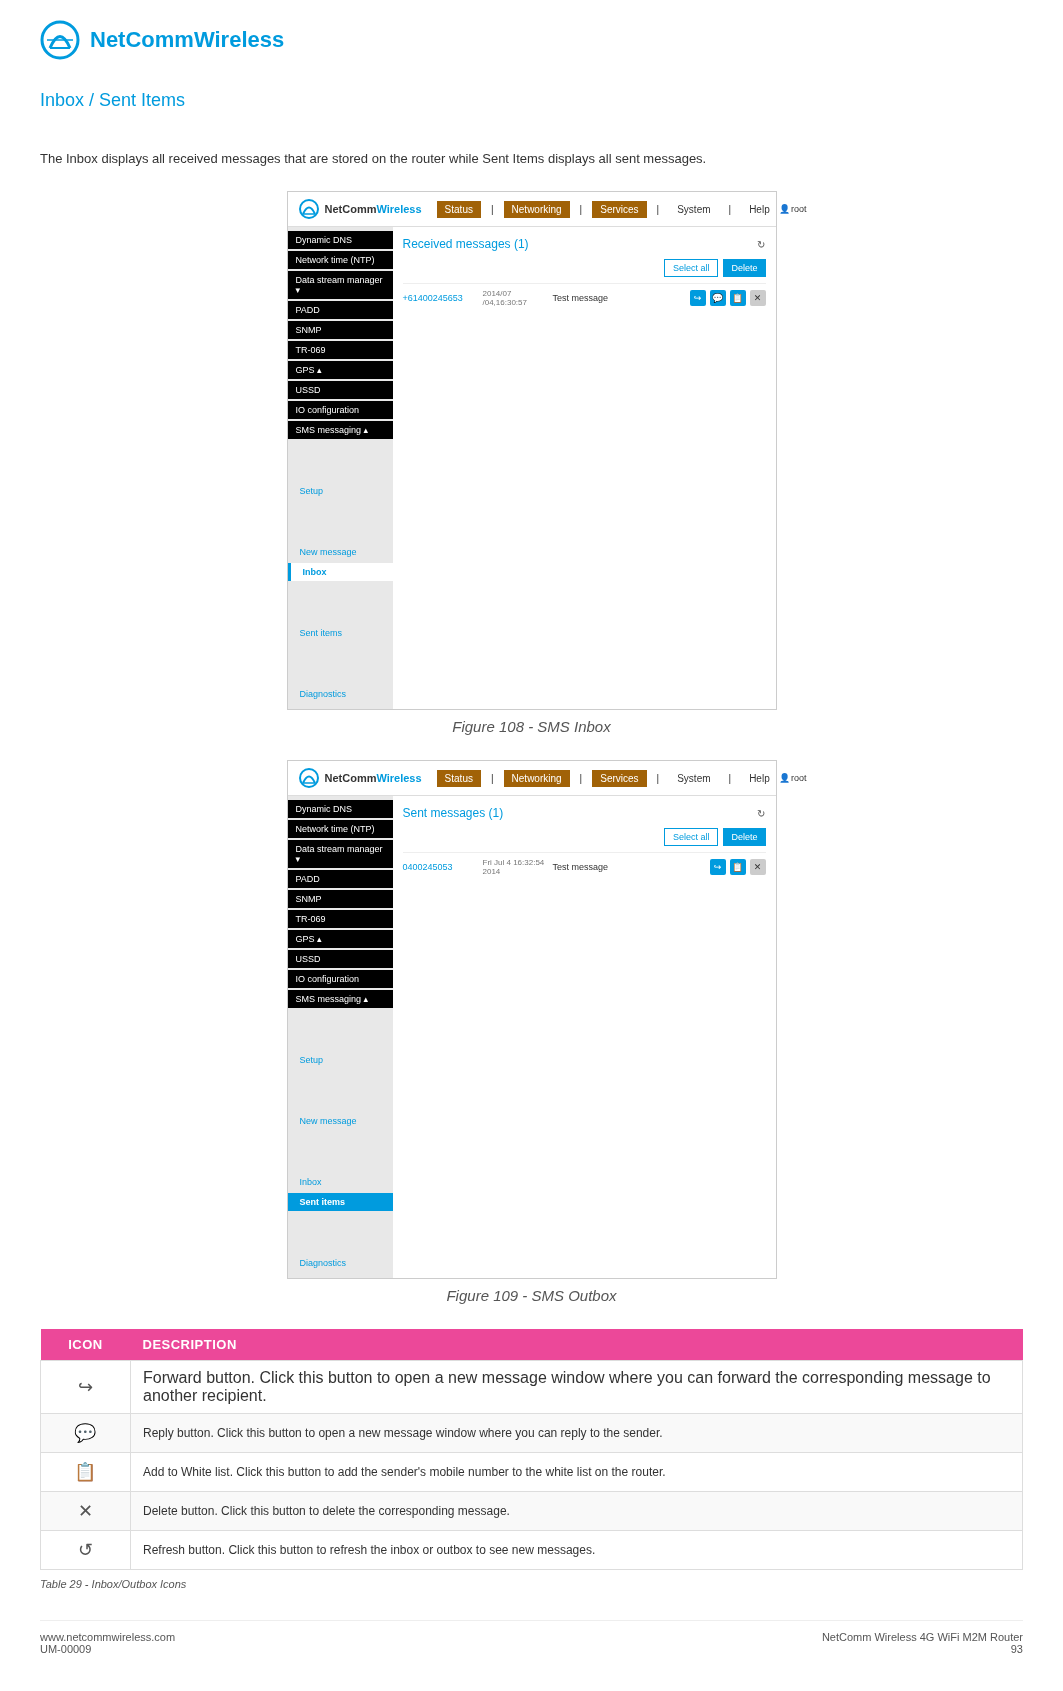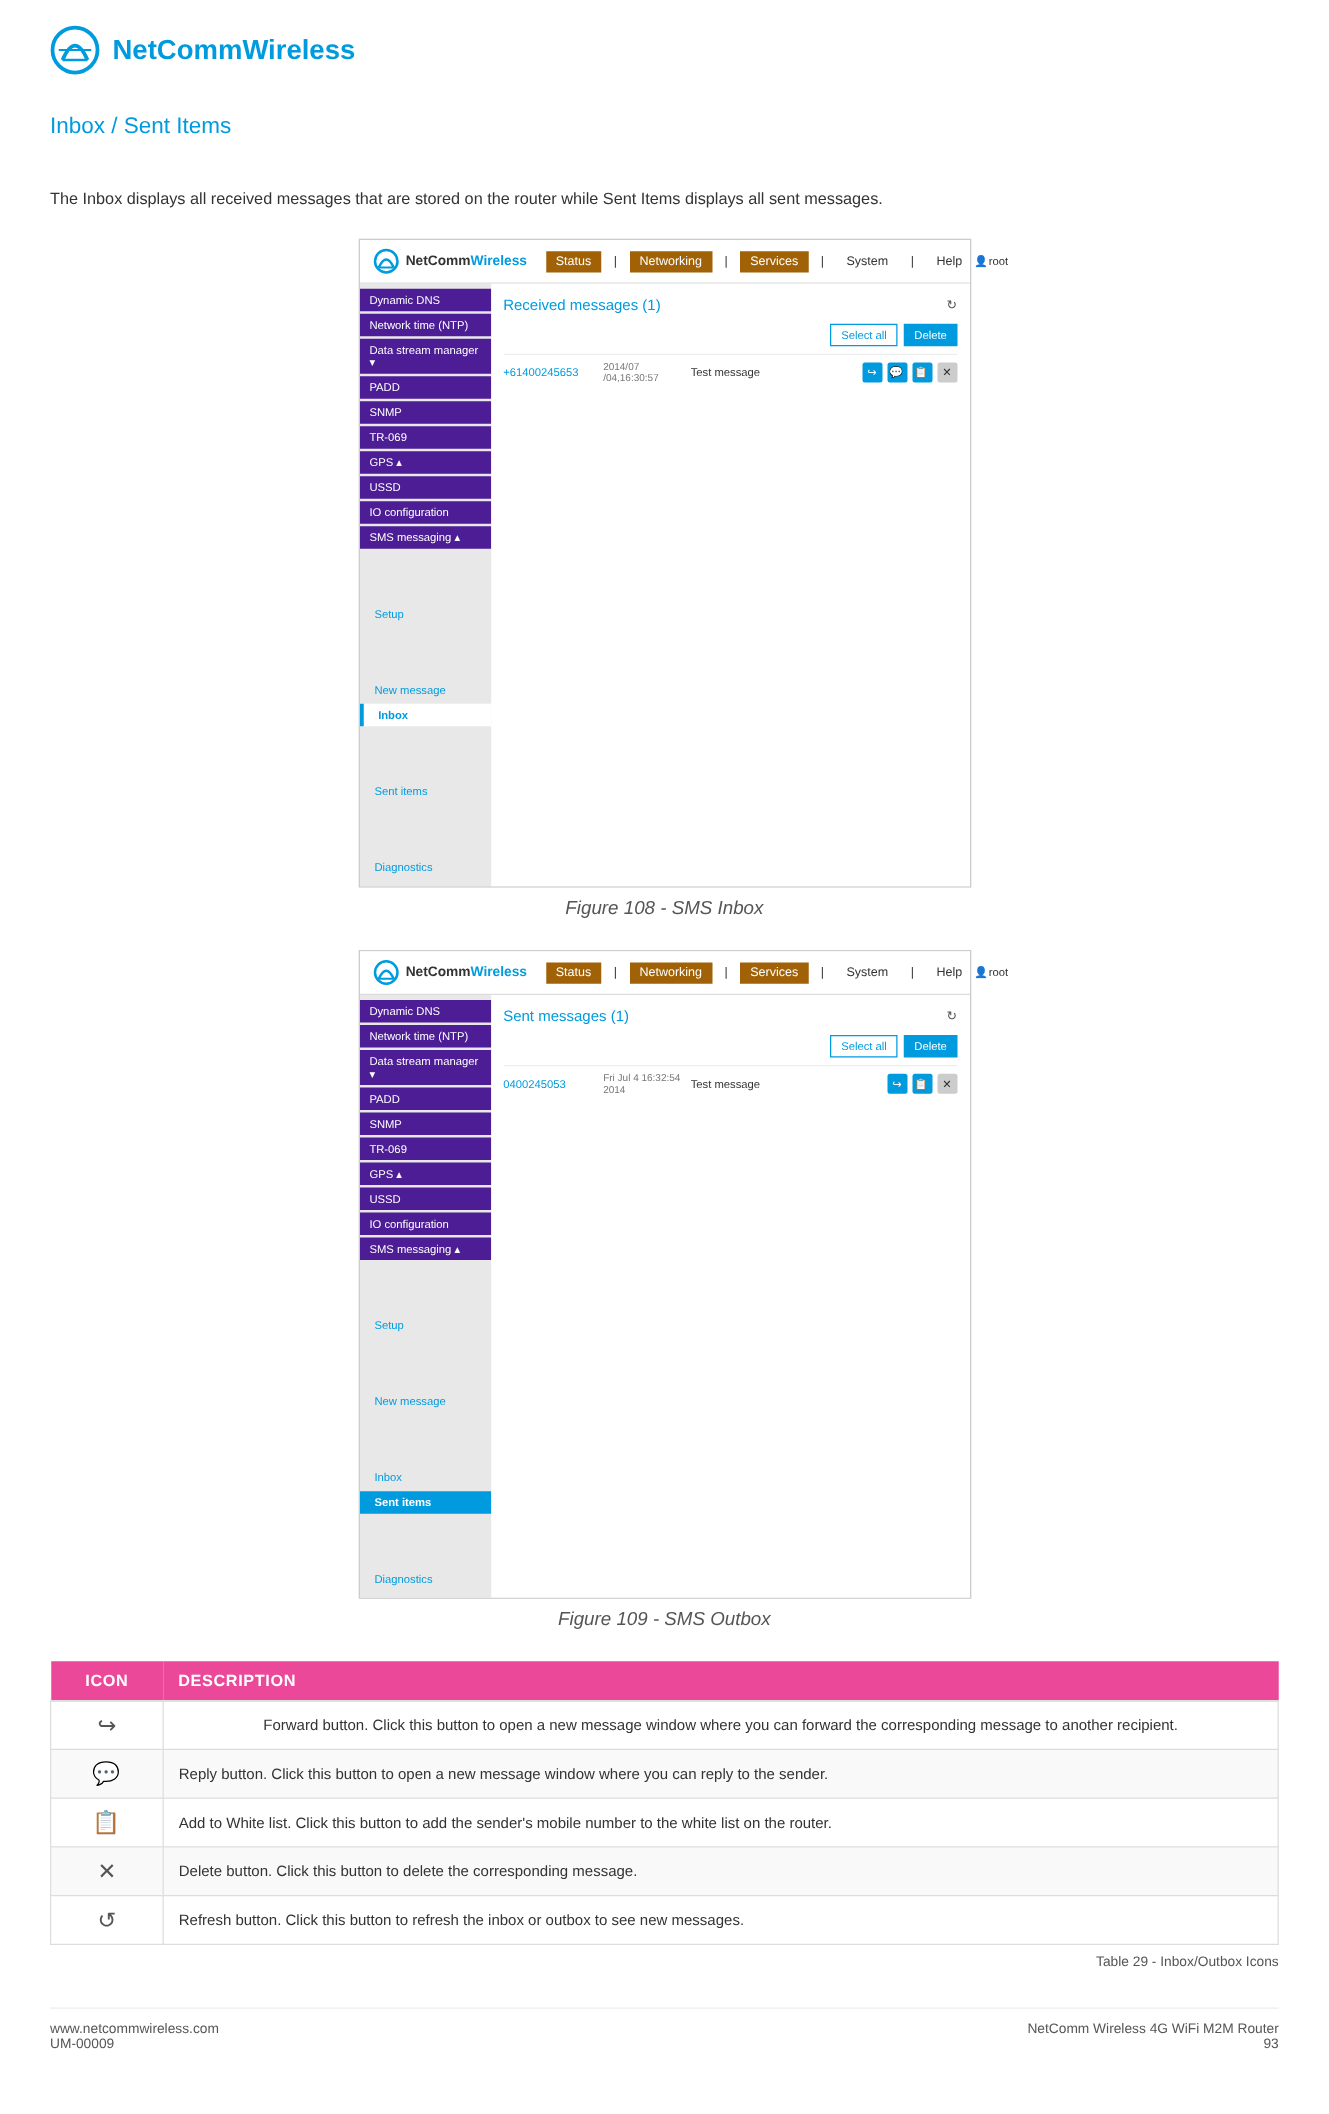--- a/index.html
+++ b/index.html
@@ -104,21 +104,21 @@
     
     .sidebar {
       width: 105px;
       background: #e8e8e8;
       padding: 4px 0;
     }
     .sidebar-item {
       display: block;
       font-size: 9px;
       color: #fff;
-      background: #4c1d95;
+      background: #000000;
       padding: 4px 8px;
       margin-bottom: 2px;
       cursor: pointer;
     }
     .sidebar-item.sub {
       background: #0088cc;
       padding-left: 12px;
     }
     .sidebar-item.sub-active {
       background: #fff;
@@ -234,22 +234,23 @@
       border: 1px solid #ddd;
       vertical-align: middle;
     }
     .icon-table td.icon-cell {
       text-align: center;
       font-size: 16px;
     }
     .icon-table tr:nth-child(even) td { background: #f9f9f9; }
 
     .table-caption {
-      text-align: right;
+      text-align: left;
       font-size: 11px;
+      font-style: italic;
       color: #555;
       margin-bottom: 20px;
     }
 
     
     .page-footer {
       display: flex;
       justify-content: space-between;
       align-items: flex-end;
       margin-top: 30px;
@@ -433,21 +434,21 @@
 <table class="icon-table">
   <thead>
     <tr>
       <th class="icon-col">ICON</th>
       <th>DESCRIPTION</th>
     </tr>
   </thead>
   <tbody id="icon-table-body">
   <tr>
         <td class="icon-cell" style="font-size: 18px; color: rgb(85, 85, 85);">↪</td>
-        <td style="font-size: 12px; color: rgb(51, 51, 51); text-align: center;">Forward button. Click this button to open a new message window where you can forward the corresponding message to another recipient.</td>
+        <td style="font-size: 16px; color: rgb(51, 51, 51);">Forward button. Click this button to open a new message window where you can forward the corresponding message to another recipient.</td>
       </tr>
       <tr>
         <td class="icon-cell" style="font-size: 18px; color: rgb(85, 85, 85);">💬</td>
         <td style="font-size: 12px; color: rgb(51, 51, 51);">Reply button. Click this button to open a new message window where you can reply to the sender.</td>
       </tr>
       <tr>
         <td class="icon-cell" style="font-size: 18px; color: rgb(85, 85, 85);">📋</td>
         <td style="font-size: 12px; color: rgb(51, 51, 51);">Add to White list. Click this button to add the sender's mobile number to the white list on the router.</td>
       </tr>
       <tr>

